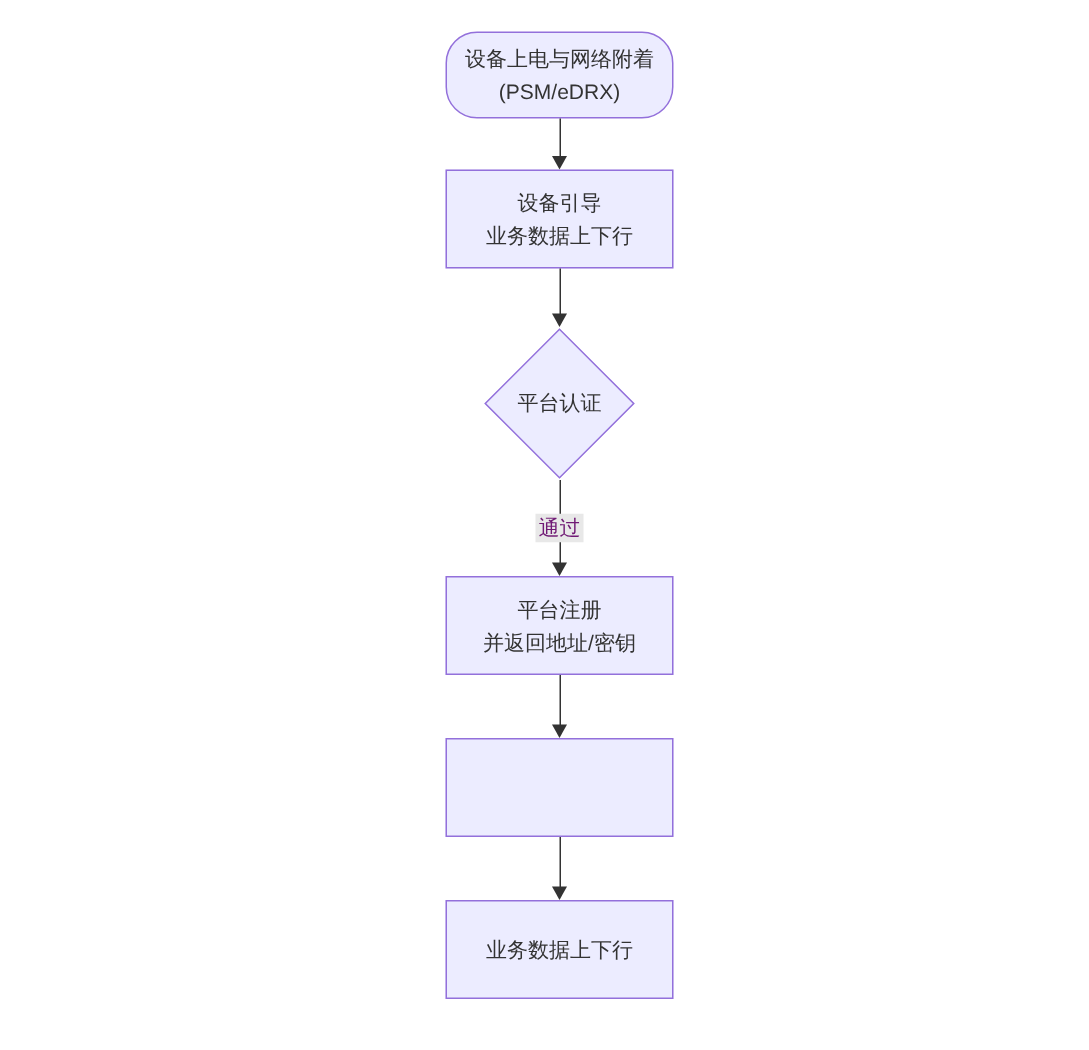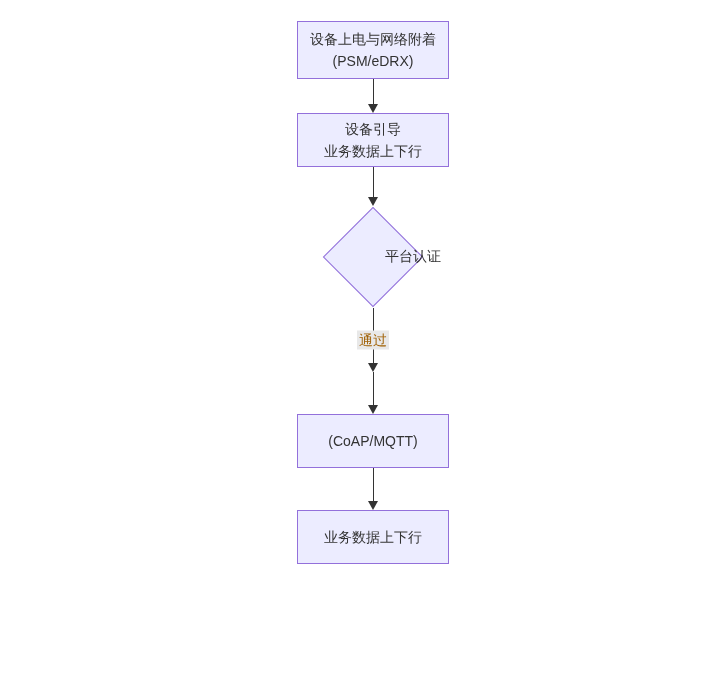--- a/index.html
+++ b/index.html
@@ -28,22 +28,22 @@
     color: #333333;
     font-size: 14px;
     line-height: 22px;
     text-align: center;
     display: flex;
     flex-direction: column;
     justify-content: center;
     flex-shrink: 0;
   }
   .node span { white-space: nowrap; }
-  .h58 { height: 58px; }
-  .h66 { height: 54px; }
+  .h58 { height: 58px; border-radius: 21px; }
+  .h66 { height: 66px; }
   .diamond {
     position: relative;
     width: 102px;
     height: 102px;
     flex-shrink: 0;
   }
   .diamond .shape {
     position: absolute;
     left: 50%;
     top: 50%;
@@ -55,21 +55,20 @@
     box-sizing: border-box;
   }
   .diamond .label {
     position: absolute;
     left: 50%;
     top: 50%;
     transform: translate(-50%, -50%);
     font-size: 14px;
     color: #333333;
     white-space: nowrap;
-    margin-left: 40px;
   }
   .connector {
     position: relative;
     width: 14px;
     flex-shrink: 0;
   }
   .c34 { height: 34px; }
   .c39 { height: 39px; }
   .c42 { height: 42px; }
   .c64 { height: 64px; }
@@ -92,21 +91,21 @@
     border-left: 5px solid transparent;
     border-right: 5px solid transparent;
     border-top: 9px solid #333333;
   }
   .edge-label {
     position: absolute;
     left: 50%;
     top: 50%;
     transform: translate(-50%, -50%);
     background: #e8e8e8;
-    color: #a16207;
+    color: #701a75;
     font-size: 14px;
     line-height: 19px;
     padding: 0 2px;
     white-space: nowrap;
     z-index: 1;
   }
 </style>
 </head>
 <body>
 
@@ -137,28 +136,31 @@
       <div class="shape"></div>
       <span class="label">平台认证</span>
     </div>
 
     <div class="connector c64">
       <div class="line"></div>
       <span class="edge-label">通过</span>
       <div class="arrowhead"></div>
     </div>
 
+    <div class="node h66">
+      <span>平台注册</span>
+      <span>并返回地址/密钥</span>
+    </div>
 
     <div class="connector c42">
       <div class="line"></div>
       <div class="arrowhead"></div>
     </div>
 
     <div class="node h66">
-      <span>(CoAP/MQTT)</span>
     </div>
 
     <div class="connector c42">
       <div class="line"></div>
       <div class="arrowhead"></div>
     </div>
 
     <div class="node h66">
       <span>业务数据上下行</span>
     </div>

